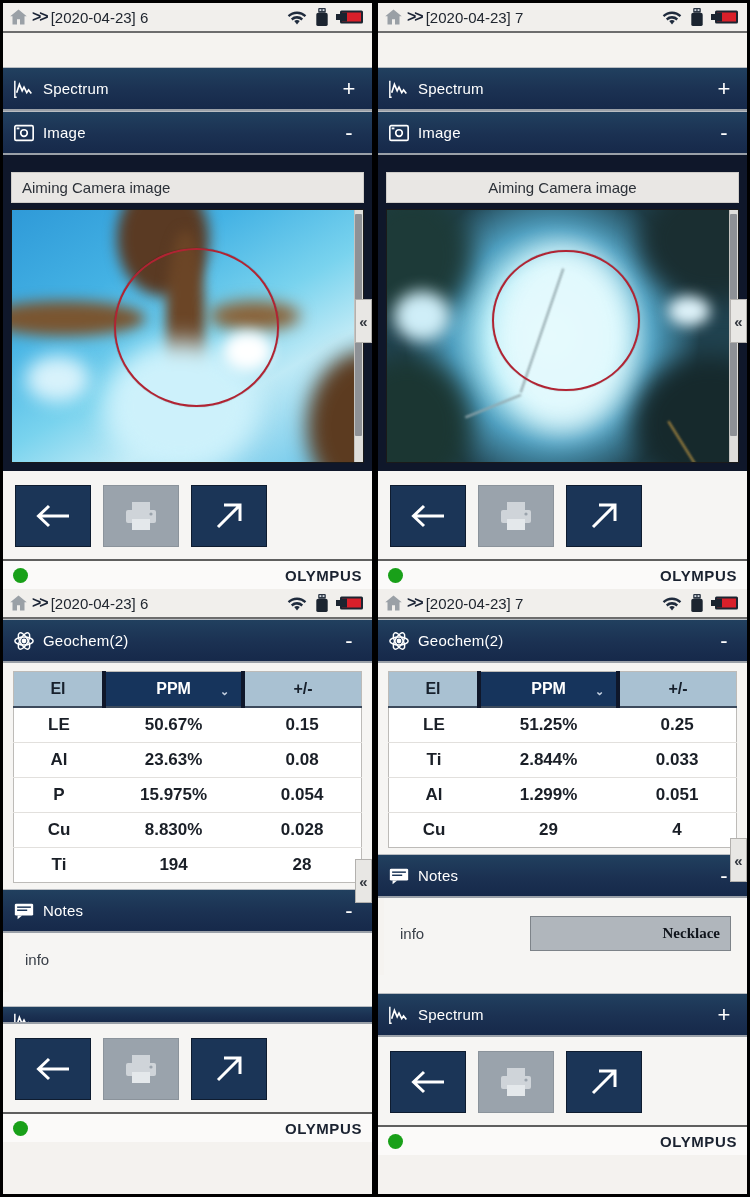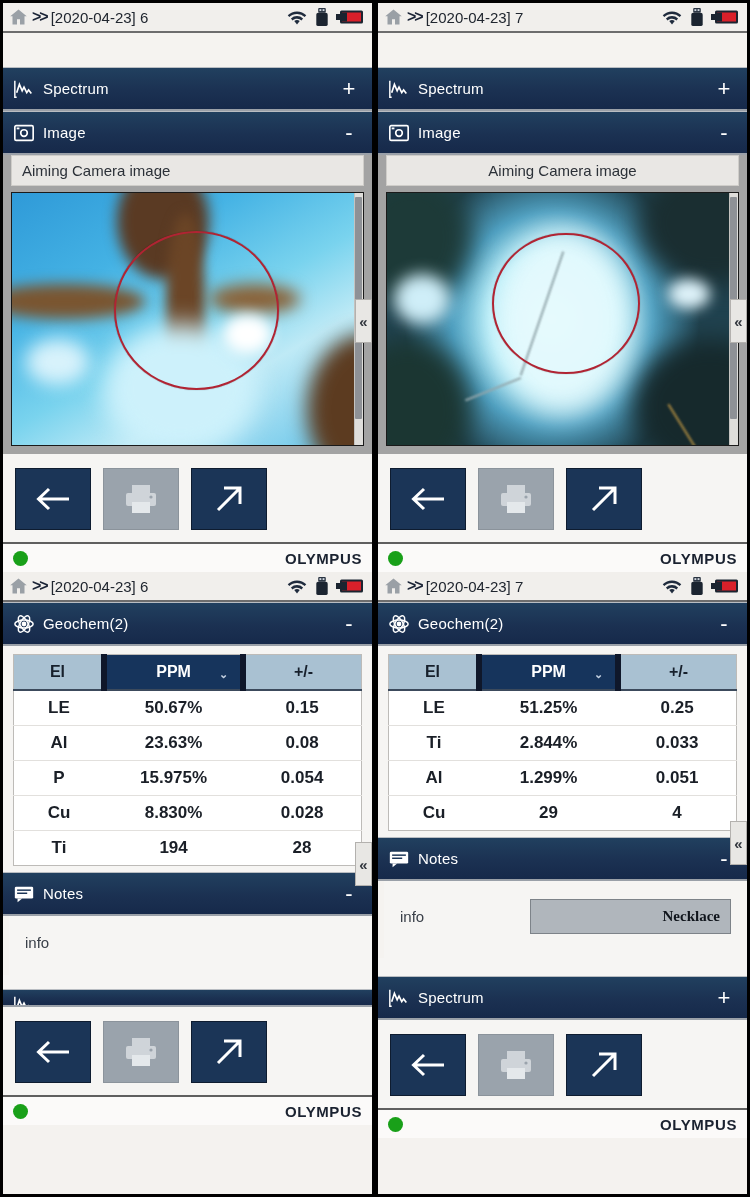--- a/index.html
+++ b/index.html
@@ -54,21 +54,21 @@
     padding: 0 14px 0 10px;
     border-top: 1px solid #b9bdc2;
     border-bottom: 2px solid #9aa0a8;
     position: relative;
   }
   .sec .sec-ico { width: 22px; height: 22px; flex: none; margin-right: 8px; }
   .sec .sec-title { font-size: 15px; font-weight: 400; flex: 1; letter-spacing: .2px; }
   .sec .sec-toggle { font-size: 22px; font-weight: 400; width: 18px; text-align: center; }
 
   
-  .panel-body { background: #a3a3a3; padding: 0 8px 8px 8px; }
+  .panel-body { background: #0f172a; padding: 17px 8px 8px 8px; }
   .img-label {
     background: #e9e7e4;
     border: 1px solid #cfcdc9;
     font-size: 15px; color: #2c3138;
     padding: 6px 10px;
     margin-bottom: 6px;
   }
   .cam-wrap {
     position: relative;
     border: 1px solid #1a1a1a;
@@ -130,21 +130,21 @@
     color: #1a2230;
     font-family: "Liberation Sans", sans-serif;
   }
 
   
   .tbl-wrap { background: #f6f5f3; padding: 8px 10px 6px 10px; position: relative; }
   table.res { width: 100%; border-collapse: collapse; background: #fff; border: 1px solid #bdbbb8; }
   table.res th {
     background: #a9c1d2; color: #17202c;
     font-size: 16px; font-weight: bold;
-    padding: 8px 4px; border-right: 6px solid #0f172a;
+    padding: 8px 4px; border-right: 4px solid #0f172a;
     border-bottom: 2px solid #3c4a5c;
   }
   table.res th.active {
     background: #16345c; color: #fff; position: relative;
   }
   table.res th.active .caret {
     position: absolute; right: 12px; top: 50%; transform: translateY(-30%);
     font-size: 11px; color: #c6d2e2;
   }
   table.res th:last-child { border-right: none; }

